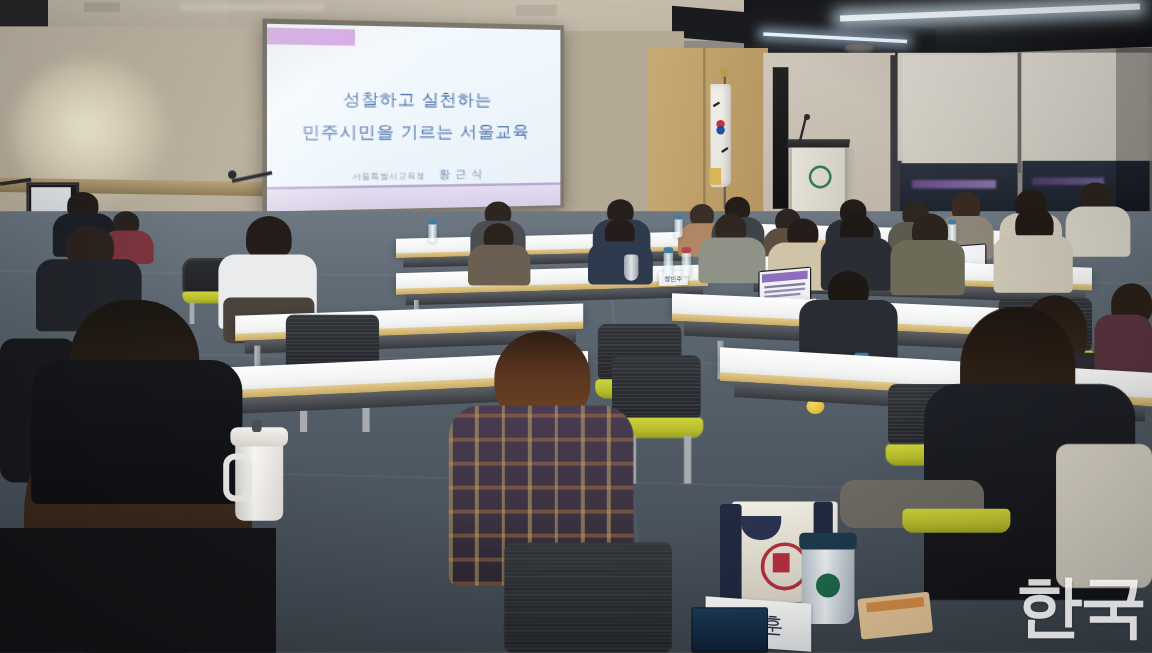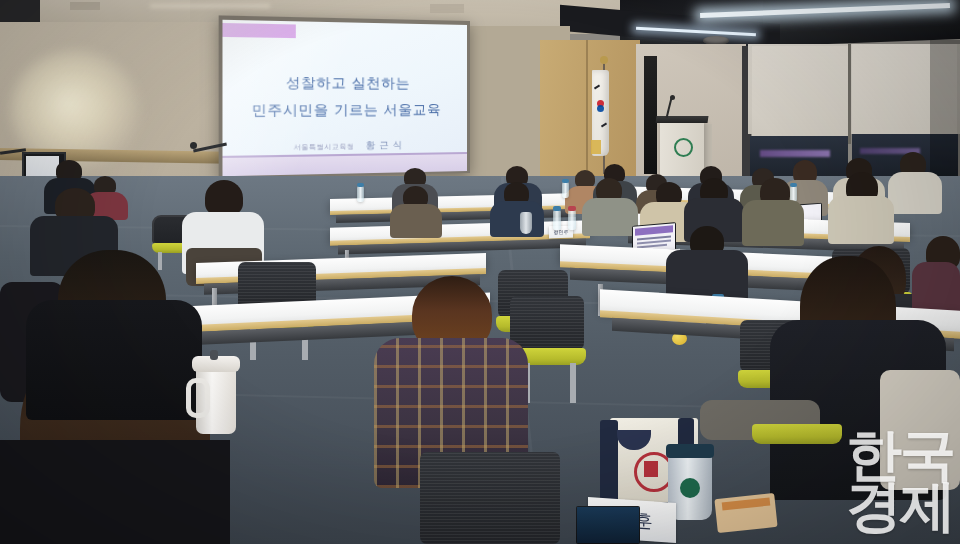--- a/index.html
+++ b/index.html
@@ -499,16 +499,15 @@
   <div class="chair-mesh abs" style="left:420px;top:452px;width:140px;height:92px;"></div>
   <div class="abs" style="left:700px;top:400px;width:120px;height:40px;background:#6d6a63;border-radius:12px;"></div>
   <div class="chair-seat abs" style="left:752px;top:424px;width:90px;height:20px;"></div>
 
   <div class="abs" style="left:440px;top:160px;width:1px;height:1px;"></div>
 
   <div class="abs vig"></div>
 
   <div class="abs" id="watermark">
     <span id="wm1">한국</span>
-    <span id="wm2">경제</span>
   </div>
 
 </div>
 
 </body></html>

